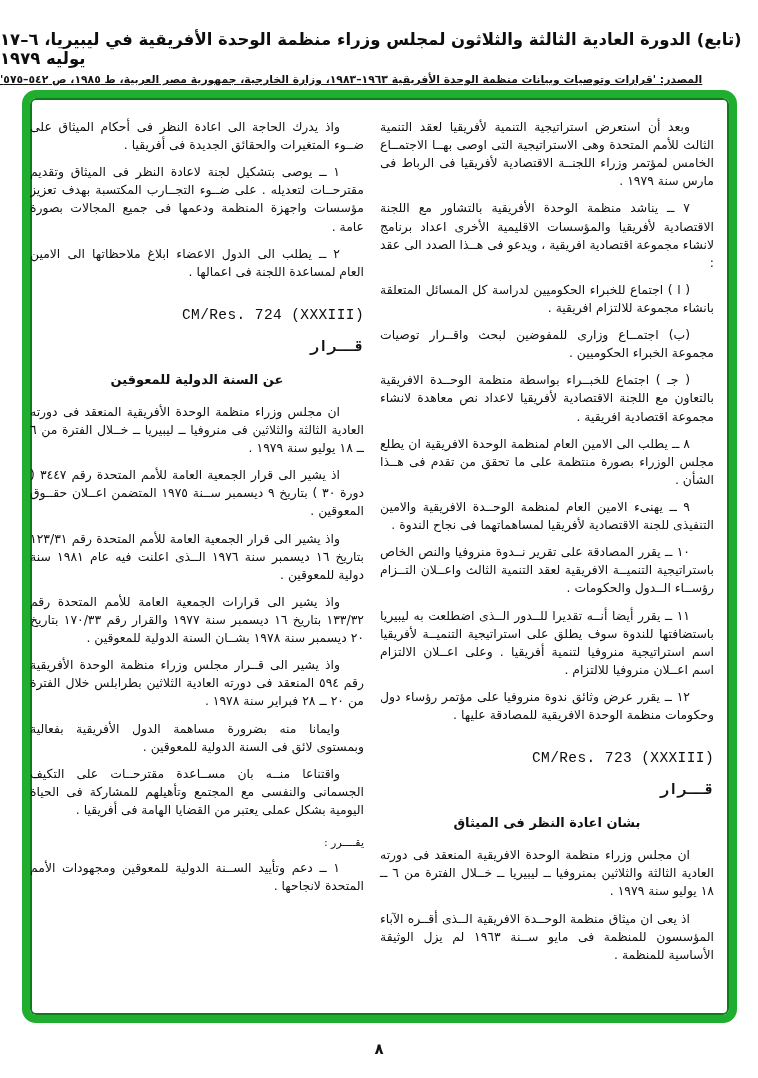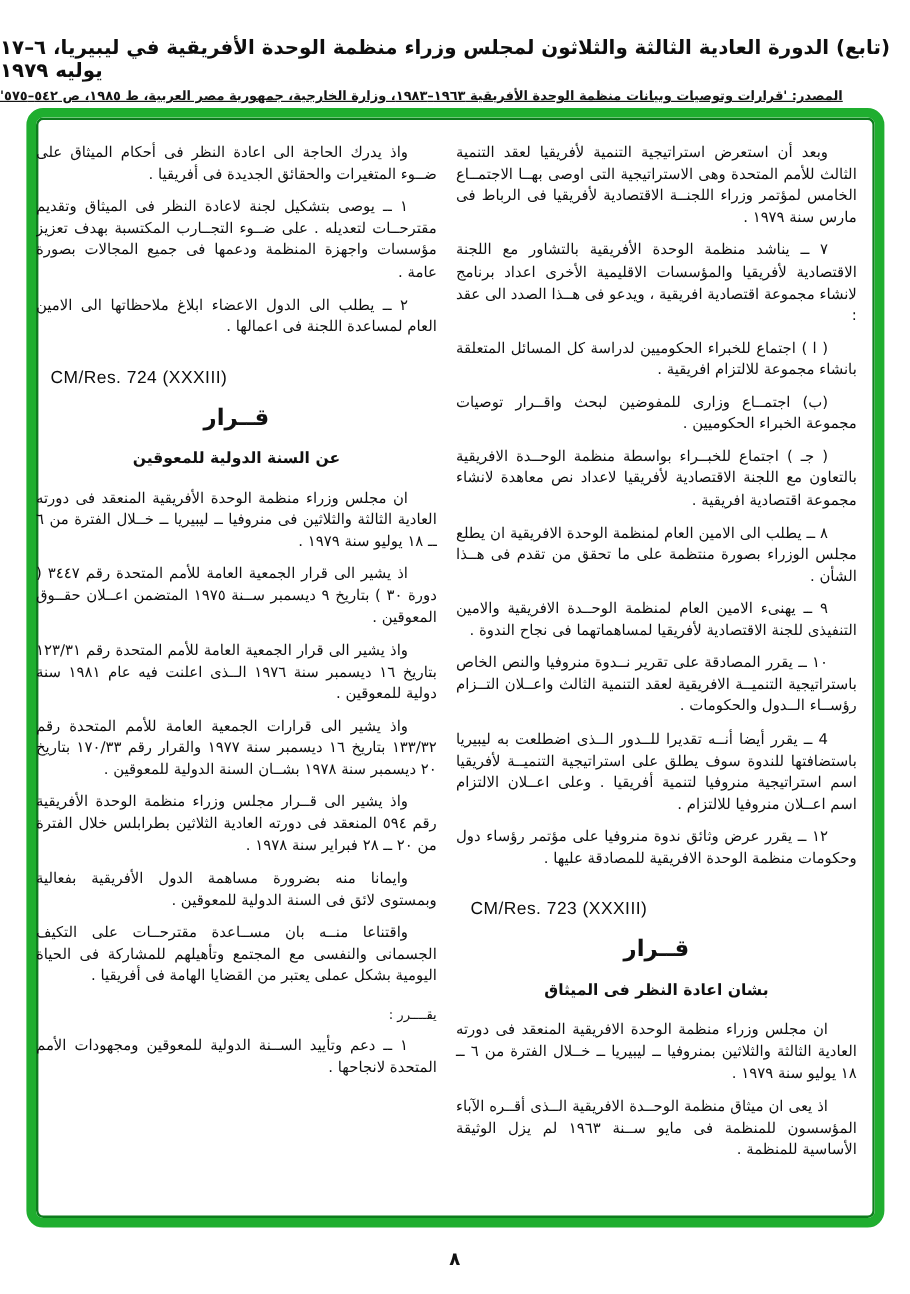--- a/index.html
+++ b/index.html
@@ -70,33 +70,33 @@
     color: #101010;
   }
   .para.no-indent {
     text-indent: 0;
   }
   .para.bold {
     font-weight: normal;
   }
   .cmres {
     direction: ltr;
-    text-align: left;
-    font-family: Liberation Sans, sans-serif;
+    text-align: right;
+    font-family: Liberation Mono, monospace;
     font-size: 14.5px;
     letter-spacing: 0.4px;
-    margin: 26px 0 14px 12px;
+    margin: 26px 0 14px 0;
     color: #0d0d0d;
   }
   .res-heading {
     direction: rtl;
-    text-align: center;
     font-weight: bold;
-    font-size: 19px;
+    font-size: 15px;
     margin: 14px 0 16px 0;
+    font-family: Liberation Mono, monospace;
   }
   .res-subheading {
     direction: rtl;
     text-align: center;
     font-weight: bold;
     font-size: 13px;
     margin: 0 0 16px 0;
   }
   .decide {
     direction: rtl;
@@ -128,21 +128,21 @@
 
     <div class="col">
       <p class="para">وبعد أن استعرض استراتيجية التنمية لأفريقيا لعقد التنمية الثالث للأمم المتحدة وهى الاستراتيجية التى اوصى بهــا الاجتمــاع الخامس لمؤتمر وزراء اللجنــة الاقتصادية لأفريقيا فى الرباط فى مارس سنة ١٩٧٩ .</p>
       <p class="para">٧ ــ يناشد منظمة الوحدة الأفريقية بالتشاور مع اللجنة الاقتصادية لأفريقيا والمؤسسات الاقليمية الأخرى اعداد برنامج لانشاء مجموعة اقتصادية افريقية ، ويدعو فى هــذا الصدد الى عقد :</p>
       <p class="para">( ا ) اجتماع للخبراء الحكوميين لدراسة كل المسائل المتعلقة بانشاء مجموعة للالتزام افريقية .</p>
       <p class="para">(ب) اجتمــاع وزارى للمفوضين لبحث واقــرار توصيات مجموعة الخبراء الحكوميين .</p>
       <p class="para">( جـ ) اجتماع للخبــراء بواسطة منظمة الوحــدة الافريقية بالتعاون مع اللجنة الاقتصادية لأفريقيا لاعداد نص معاهدة لانشاء مجموعة اقتصادية افريقية .</p>
       <p class="para">٨ ــ يطلب الى الامين العام لمنظمة الوحدة الافريقية ان يطلع مجلس الوزراء بصورة منتظمة على ما تحقق من تقدم فى هــذا الشأن .</p>
       <p class="para">٩ ــ يهنىء الامين العام لمنظمة الوحــدة الافريقية والامين التنفيذى للجنة الاقتصادية لأفريقيا لمساهماتهما فى نجاح الندوة .</p>
       <p class="para">١٠ ــ يقرر المصادقة على تقرير نــدوة منروفيا والنص الخاص باستراتيجية التنميــة الافريقية لعقد التنمية الثالث واعــلان التــزام رؤســاء الــدول والحكومات .</p>
-      <p class="para">4 ــ يقرر أيضا أنــه تقديرا للــدور الــذى اضطلعت به ليبيريا باستضافتها للندوة سوف يطلق على استراتيجية التنميــة لأفريقيا اسم استراتيجية منروفيا لتنمية أفريقيا . وعلى اعــلان الالتزام اسم اعــلان منروفيا للالتزام .</p>
+      <p class="para">١١ ــ يقرر أيضا أنــه تقديرا للــدور الــذى اضطلعت به ليبيريا باستضافتها للندوة سوف يطلق على استراتيجية التنميــة لأفريقيا اسم استراتيجية منروفيا لتنمية أفريقيا . وعلى اعــلان الالتزام اسم اعــلان منروفيا للالتزام .</p>
       <p class="para">١٢ ــ يقرر عرض وثائق ندوة منروفيا على مؤتمر رؤساء دول وحكومات منظمة الوحدة الافريقية للمصادقة عليها .</p>
       <div class="cmres">CM/Res. 723 (XXXIII)</div>
       <div class="res-heading">قــرار</div>
       <div class="res-subheading">بشان اعادة النظر فى الميثاق</div>
       <p class="para">ان مجلس وزراء منظمة الوحدة الافريقية المنعقد فى دورته العادية الثالثة والثلاثين بمنروفيا ــ ليبيريا ــ خــلال الفترة من ٦ ــ ١٨ يوليو سنة ١٩٧٩ .</p>
       <p class="para">اذ يعى ان ميثاق منظمة الوحــدة الافريقية الــذى أقــره الآباء المؤسسون للمنظمة فى مايو ســنة ١٩٦٣ لم يزل الوثيقة الأساسية للمنظمة .</p>
     </div>
 
     <div class="col">
       <p class="para">واذ يدرك الحاجة الى اعادة النظر فى أحكام الميثاق على ضــوء المتغيرات والحقائق الجديدة فى أفريقيا .</p>

